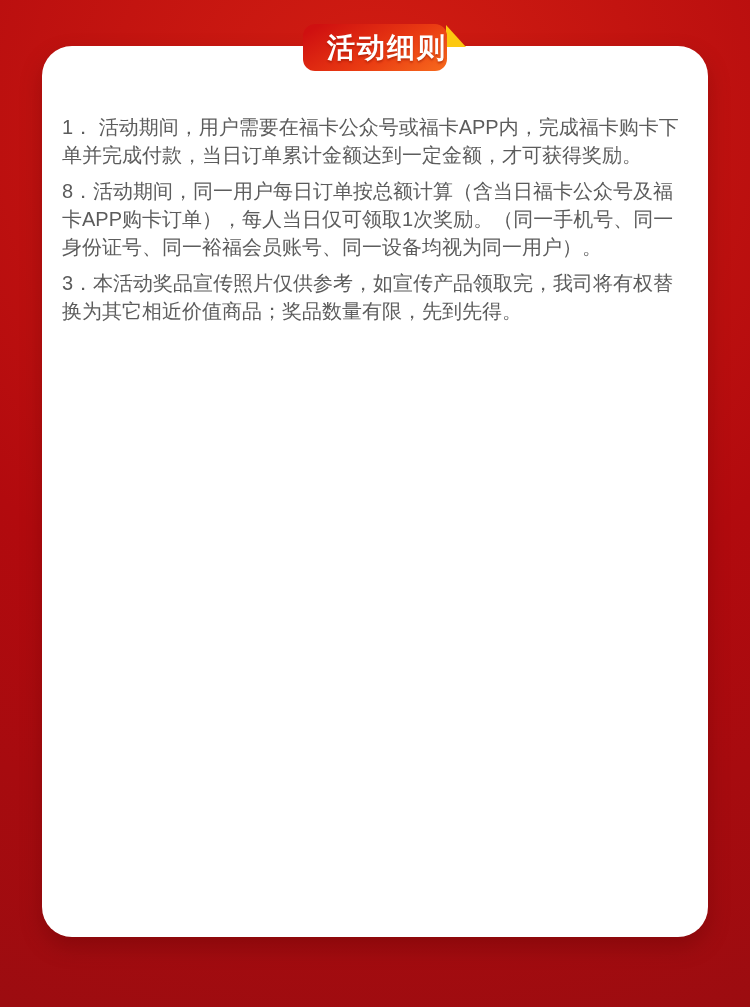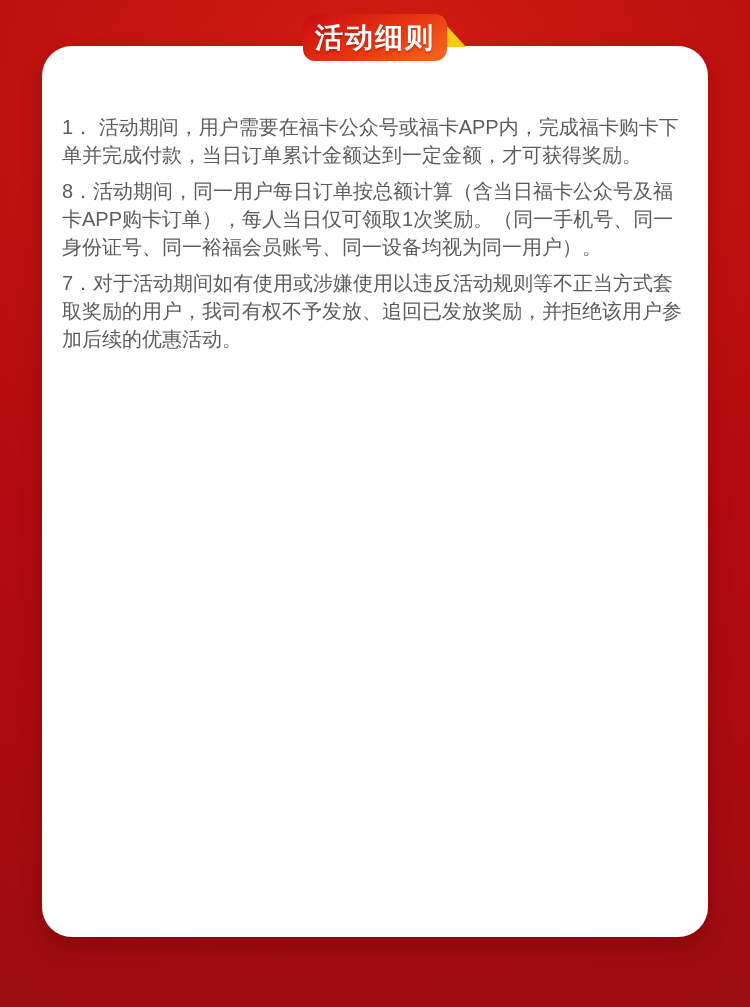--- a/index.html
+++ b/index.html
@@ -49,29 +49,29 @@
   .ribbon-fold{
     position:absolute;
     left:446px;top:25px;
     width:20px;height:22px;
     background:var(--fold-yellow);
     clip-path:polygon(0 0,100% 100%,0 100%);
     z-index:2;
   }
   .badge{
     position:absolute;
-    left:50%;top:14px;
+    left:50%;top:24px;
     transform:translateX(-50%);
     width:144px;height:47px;
     border-radius:12px;
     background:linear-gradient(150deg,
       var(--badge-gradient-start) 8%,
       var(--badge-gradient-mid) 58%,
       var(--badge-gradient-end) 100%);
-    display:flex;align-items:center;justify-content:center;
+    display:flex;align-items:center;justify-content:flex-end;
     z-index:3;
   }
   .badge-title{
     color:#ffffff;
     font-size:28px;
     font-weight:bold;
     letter-spacing:2px;
     text-shadow:0 2px 2px rgba(140,20,0,0.45);
     white-space:nowrap;
   }
@@ -83,16 +83,16 @@
 
   <div class="ribbon-fold"></div>
 
   <div class="badge">
     <span class="badge-title">活动细则</span>
   </div>
 
   <div class="card">
     <p class="rule">1． 活动期间，用户需要在福卡公众号或福卡APP内，完成福卡购卡下单并完成付款，当日订单累计金额达到一定金额，才可获得奖励。</p>
     <p class="rule">8．活动期间，同一用户每日订单按总额计算（含当日福卡公众号及福卡APP购卡订单），每人当日仅可领取1次奖励。（同一手机号、同一身份证号、同一裕福会员账号、同一设备均视为同一用户）。</p>
-    <p class="rule">7．对于活动期间如有使用或涉嫌使用以违反活动规则等不正当方式套取奖励的用户，我司有权不予发放、追回已发放奖励，并拒绝该用户参加后续的优惠活动。</p>
+    <p class="rule">3．本活动奖品宣传照片仅供参考，如宣传产品领取完，我司将有权替换为其它相近价值商品；奖品数量有限，先到先得。</p>
   </div>
 
 </div>
 
 </body></html>

